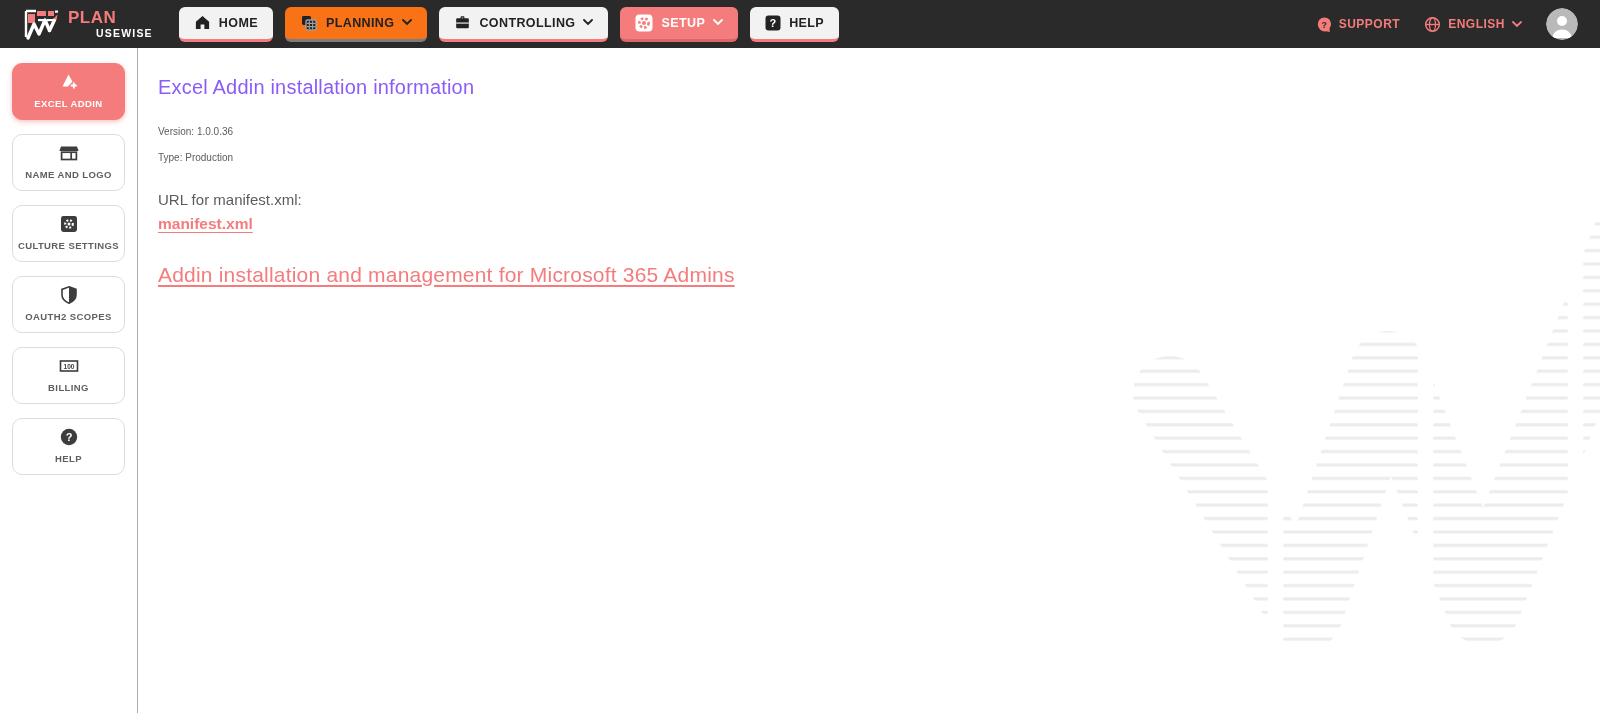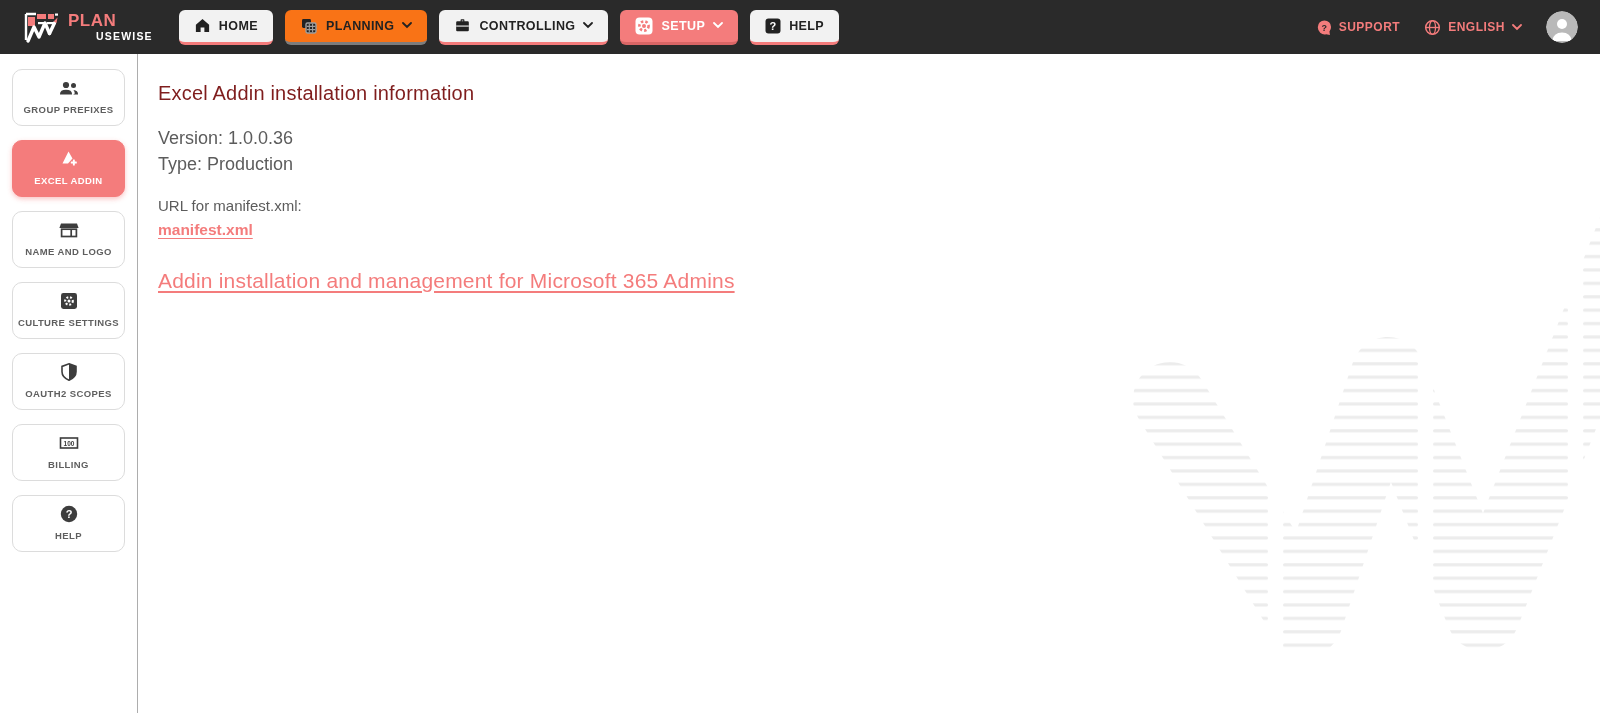--- a/index.html
+++ b/index.html
@@ -1,21 +1,21 @@
 <!DOCTYPE html>
 <html style="--accent: #f47c7c; --navbar-bg: #2a2a2a;"><head>
 <meta charset="utf-8">
 <style>
   :root{ --accent:#f47c7c; --navbar-bg:#2a2a2a; }
   *{box-sizing:border-box; margin:0; padding:0;}
   html,body{width:1600px; height:713px; overflow:hidden;}
   body{font-family:"Liberation Sans", sans-serif; background:#fff;}
 
   
-  .navbar{height:54px; background:var(--navbar-bg); display:flex; align-items:center; padding:0 22px;}
+  .navbar{height:48px; background:var(--navbar-bg); display:flex; align-items:center; padding:0 22px;}
   .logo{display:flex; align-items:center; gap:8px; margin-right:26px;}
   .logo-text{display:flex; flex-direction:column; line-height:1;}
   .logo-text .l1{color:var(--accent); font-weight:700; font-size:17px; letter-spacing:.5px;}
   .logo-text .l2{color:#fff; font-weight:700; font-size:10.5px; letter-spacing:1.2px; margin-top:2px;padding-left:28px;}
   .nav-buttons{display:flex; align-items:center; gap:12px;}
   .nav-btn{display:flex; align-items:center; gap:8px; height:35px; padding:0 15px;
            background:#f2f2f2; border:none; border-bottom:3px solid var(--accent);
            border-radius:6px; font-family:inherit; font-weight:700; font-size:12.5px;
            letter-spacing:.4px; color:#222; cursor:pointer;}
   .nav-btn.gray{background:#f97316; border-bottom-color:#7d7d7d;}
@@ -34,22 +34,22 @@
              gap:5px; padding:8px 4px; cursor:pointer; text-align:center; font-family:inherit;}
   .side-card .lbl{font-size:9.5px; font-weight:600; letter-spacing:.4px; color:#5f5f5f;
                   text-transform:uppercase; line-height:1.45;}
   .side-card.active{background:var(--accent); border-color:var(--accent);
                     box-shadow:0 2px 5px rgba(244,124,124,.45);}
   .side-card.active .lbl{color:#fff; font-weight:700;}
 
   
   .main{flex:1; position:relative; padding:28px 0 0 20px; background:#fff; overflow:hidden;}
   .watermark{position:absolute; left:995px; top:62px; pointer-events:none; overflow:visible;}
-  .page-title{font-size:20px; font-weight:500; color:#7f1d1d; letter-spacing:.2px; margin-bottom:20px;}
-  .meta{font-size:18px; color:#5c5c5c; line-height:26px;}
+  .page-title{font-size:20px; font-weight:500; color:#8b5cf6; letter-spacing:.2px; margin-bottom:20px;}
+  .meta{font-size:10px; color:#5c5c5c; line-height:26px;}
   .url-label{font-size:15px; color:#5c5c5c; margin-top:20px;}
   a.link{color:var(--accent); text-decoration:underline; text-underline-offset:3px; cursor:pointer;}
   .manifest-link{display:inline-block; font-size:15.5px; font-weight:600; margin-top:7px;}
   .admin-link{display:inline-block; font-size:21px; font-weight:500; margin-top:30px; letter-spacing:.2px;}
 
   .ic{flex:0 0 auto; display:block;}
 </style>
 </head>
 <body>
 
@@ -155,29 +155,20 @@
           <path d="M6 30 q1.5 -8.5 10 -8.5 q8.5 0 10 8.5 Z" fill="#fff"></path>
         </g>
       </svg>
     </div>
   </div>
 </nav>
 
 <div class="page">
 
   <aside class="sidebar">
-    <button class="side-card">
-      <svg class="ic" width="22" height="20" viewBox="0 0 22 20">
-        <circle cx="8" cy="7" r="3.1" fill="#3d3d3d"></circle>
-        <circle cx="15.5" cy="7.6" r="2.5" fill="#3d3d3d"></circle>
-        <path d="M2 16 q0 -4.3 6 -4.3 q6 0 6 4.3 v.6 H2 Z" fill="#3d3d3d"></path>
-        <path d="M15.2 16.6 H20 v-.6 q0 -3.6 -4.5 -4 q1.3 1.6 1.3 3.6 Z" fill="#3d3d3d"></path>
-      </svg>
-      <span class="lbl">GROUP PREFIXES</span>
-    </button>
 
 
     <button class="side-card active">
       <svg class="ic" width="22" height="20" viewBox="0 0 22 20">
         <path d="M4.5 14.5 L10.5 2.5 L14.5 9.5 L10 14.5 Z" fill="#fff"></path>
         <rect x="12.8" y="12.6" width="6" height="1.9" rx=".5" fill="#fff"></rect>
         <rect x="14.9" y="10.5" width="1.9" height="6" rx=".5" fill="#fff"></rect>
       </svg>
       <span class="lbl">EXCEL ADDIN</span>
     </button>

